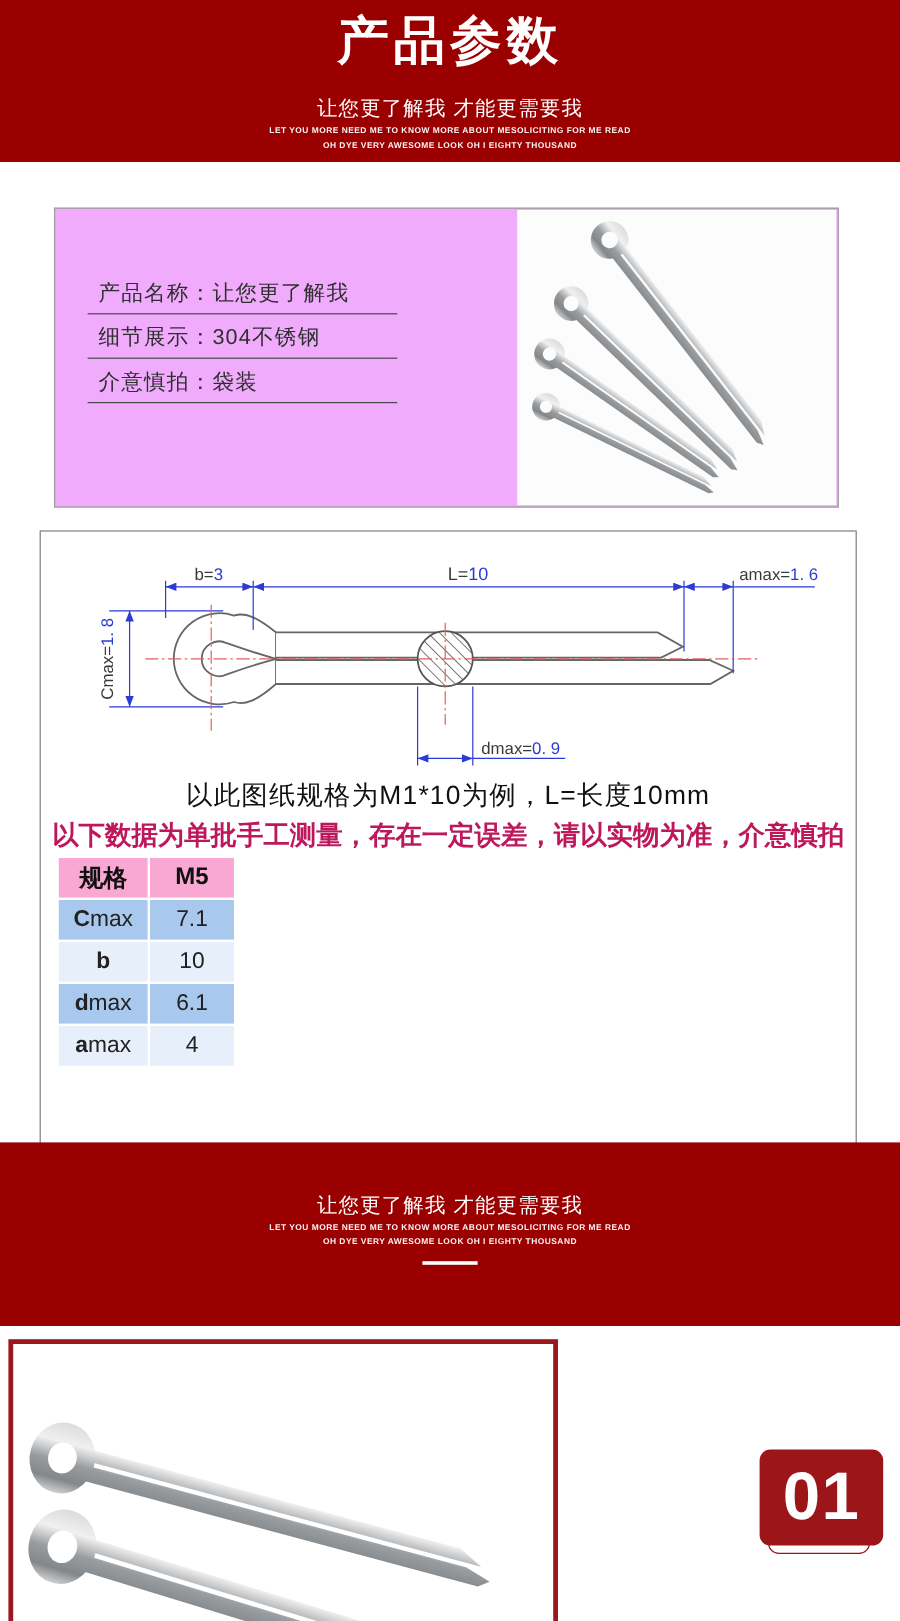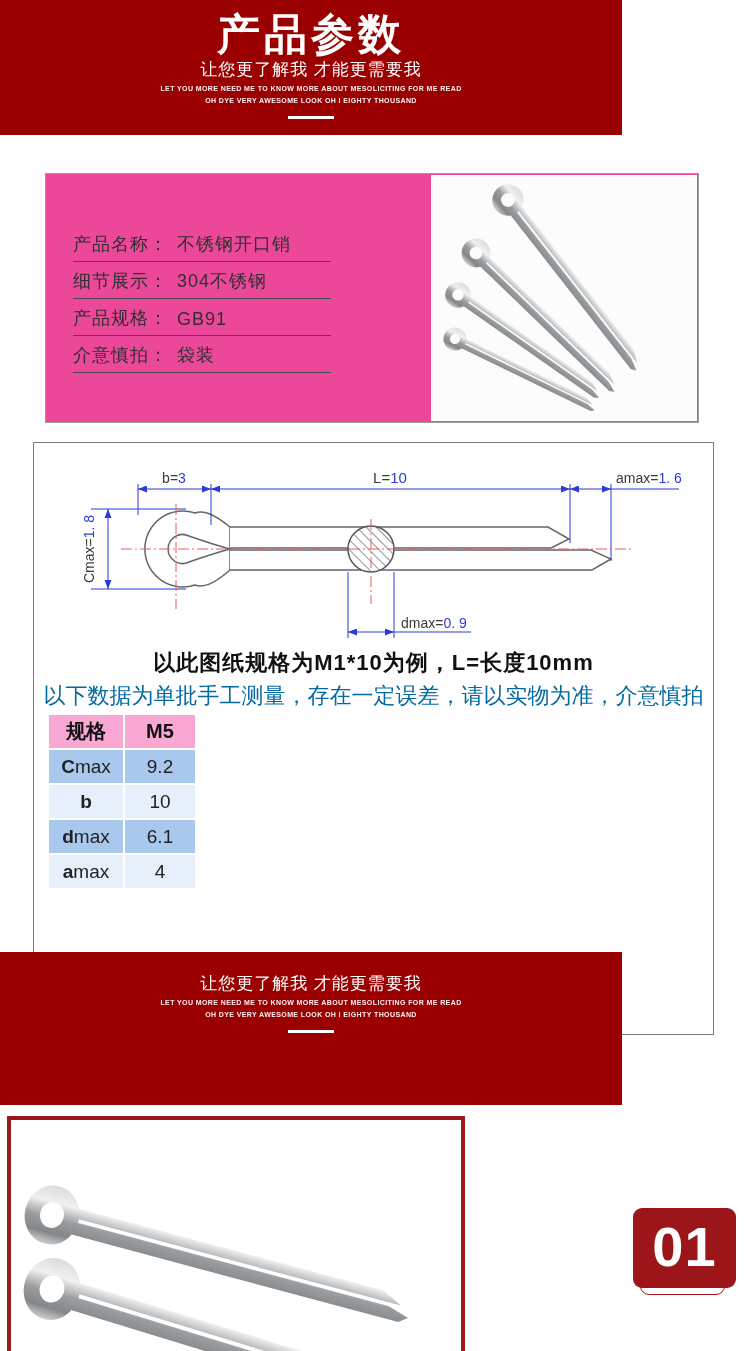--- a/index.html
+++ b/index.html
@@ -1,40 +1,40 @@
 <!DOCTYPE html>
 <html><head>
 <meta charset="utf-8">
 <style>
   * { margin:0; padding:0; box-sizing:border-box; }
   body { background:#fff; font-family:"Liberation Sans", sans-serif; }
   .page { position:relative; width:750px; height:1351px; background:#fff; overflow:hidden; margin:0 auto; }
 
   
-  .banner { position:absolute; left:0; width:622px; background:#9A0000; color:#fff; text-align:center; }
+  .banner { position:absolute; left:0; width:750px; background:#9A0000; color:#fff; text-align:center; }
   #banner-top { top:0; height:135px; padding-top:10px; }
   #banner-detail { top:952px; height:153px; padding-top:20px; }
   .banner-title { font-size:43px; font-weight:bold; letter-spacing:4px; line-height:48px; }
-  .banner-sub { font-size:17px; letter-spacing:1px; margin-top:0; }
+  .banner-sub { font-size:17px; letter-spacing:1px; margin-top:21px; }
   .banner-en { font-size:7px; font-weight:bold; letter-spacing:.4px; line-height:9px; margin-top:3px; opacity:.95; }
   .banner-bar { width:46px; height:3px; background:#fff; margin:11px auto 0; }
 
   
-  #product-card { position:absolute; left:45px; top:173px; width:654px; height:250px; border:1px solid #9c9c9c; background:#ec4899; }
+  #product-card { position:absolute; left:45px; top:173px; width:654px; height:250px; border:1px solid #9c9c9c; background:#f0abfc;text-align:right; }
   .info-rows { position:absolute; left:27px; top:51px; width:258px; }
   .info-row { display:flex; align-items:flex-end; height:37px; padding-bottom:5px; border-bottom:1px solid #4a4a4a; font-size:18px; color:#2f2f2f; }
   .info-label { width:104px; letter-spacing:1px; }
   .info-value { letter-spacing:1px; }
   .photo-box { position:absolute; right:1px; top:1px; width:266px; height:246px; background:#fcfcfc; }
 
   
   #drawing-card { position:absolute; left:33px; top:442px; width:681px; height:593px; border:1px solid #7d7d7d; background:#fff; }
   #dimension-drawing { position:absolute; left:0; top:0; }
-  .drawing-caption { position:absolute; left:0; top:205px; width:100%; text-align:center; font-size:22px; font-weight:bold; color:#111; letter-spacing:1px; }
-  .drawing-warning { position:absolute; left:0; top:238px; width:100%; text-align:center; font-size:22px; font-weight:normal; color:#0369a1; }
+  .drawing-caption { position:absolute; left:0; top:205px; width:100%; text-align:center; font-size:22px; font-weight:normal; color:#111; letter-spacing:1px; }
+  .drawing-warning { position:absolute; left:0; top:238px; width:100%; text-align:center; font-size:22px; font-weight:bold; color:#be185d; }
 
   
   .spec-table { position:absolute; left:15px; top:272px; display:grid; grid-template-columns:74px 70px; gap:2px; }
   .spec-cell { height:33px; display:flex; align-items:center; justify-content:center; font-size:19px; color:#222; }
   .spec-head { background:#f9a8d4; font-weight:bold; color:#101010; font-size:20px; }
   .spec-light { background:#A9C8EE; }
   .spec-lighter { background:#E7EFFA; }
   .spec-bold { font-weight:bold; }
 
   
@@ -72,29 +72,25 @@
     <div class="banner-sub">让您更了解我 才能更需要我</div>
     <div class="banner-en">LET YOU MORE NEED ME TO KNOW MORE ABOUT MESOLICITING FOR ME READ</div>
     <div class="banner-en">OH DYE VERY AWESOME LOOK OH I EIGHTY THOUSAND</div>
     <div class="banner-bar"></div>
   </div>
 
   <div id="product-card">
     <div class="info-rows">
       <div class="info-row">
         <span class="info-label">产品名称：</span>
-        <span class="info-value">不锈钢开口销</span>
+        <span class="info-value">让您更了解我</span>
       </div>
       <div class="info-row">
         <span class="info-label">细节展示：</span>
         <span class="info-value">304不锈钢</span>
-      </div>
-      <div class="info-row">
-        <span class="info-label">产品规格：</span>
-        <span class="info-value">GB91</span>
       </div>
       <div class="info-row">
         <span class="info-label">介意慎拍：</span>
         <span class="info-value">袋装</span>
       </div>
     </div>
     <div class="photo-box">
       <svg width="266" height="246" viewBox="0 0 266 246">
         <use href="#pin" transform="translate(77,25) rotate(52) scale(0.98)"></use>
         <use href="#pin" transform="translate(45,78) rotate(44) scale(0.9)"></use>
@@ -165,21 +161,21 @@
     <div class="drawing-warning">以下数据为单批手工测量，存在一定误差，请以实物为准，介意慎拍</div>
 
     <div class="spec-table">
       <div class="spec-cell spec-head">规格</div>
       <div class="spec-cell spec-head">M5</div>
 
       <div class="spec-cell spec-light">
           <span class="spec-bold">C</span>
           <span>max</span>
         </div>
-      <div class="spec-cell spec-light">9.2</div>
+      <div class="spec-cell spec-light">7.1</div>
 
       <div class="spec-cell spec-lighter">
           <span class="spec-bold">b</span>
           <span></span>
         </div>
       <div class="spec-cell spec-lighter">10</div>
 
       <div class="spec-cell spec-light">
           <span class="spec-bold">d</span>
           <span>max</span>

